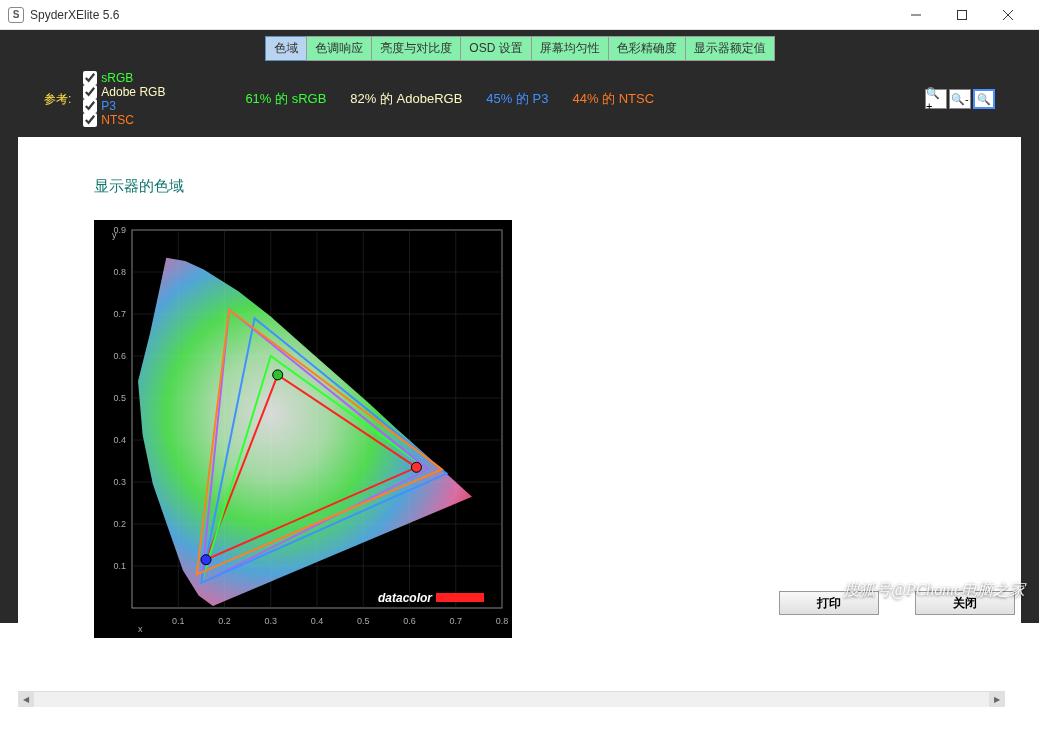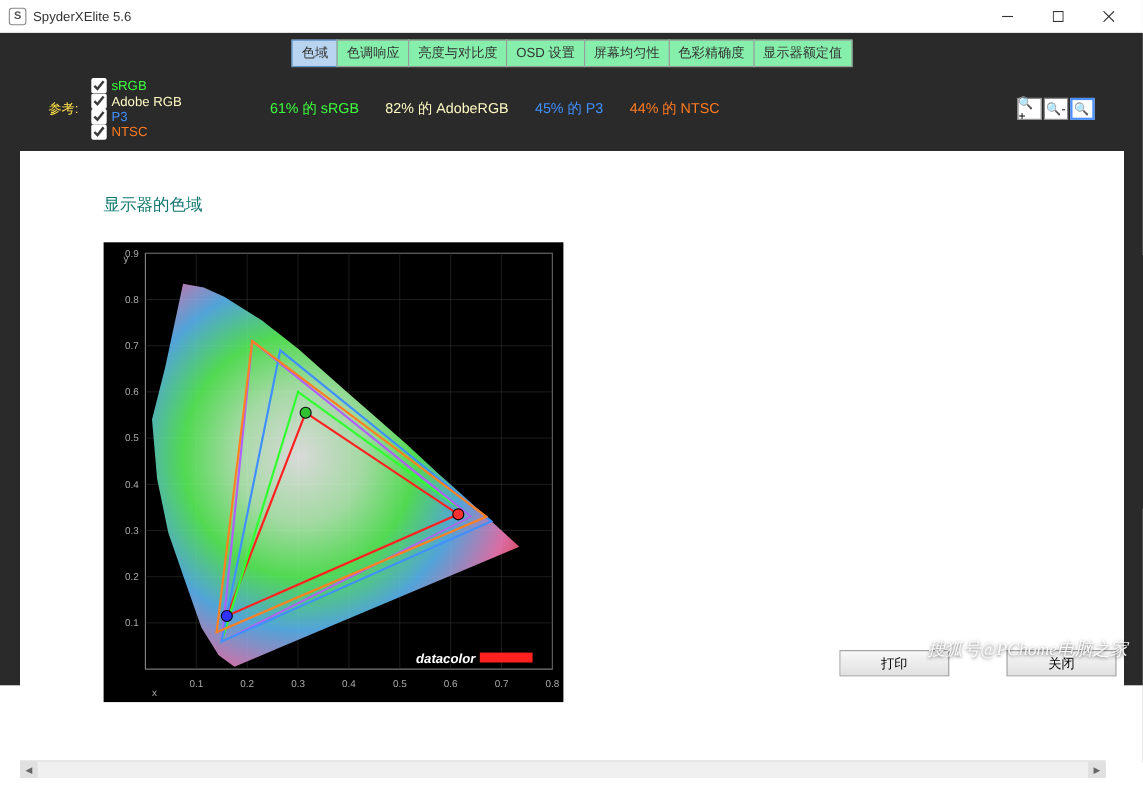--- a/index.html
+++ b/index.html
@@ -33,21 +33,21 @@
   
   .content-wrap { background: #fff; margin: 0 14px; height: 570px; overflow: auto; padding: 40px 0 0 76px; position: relative; }
   .content-title { font-size: 15px; color: #0f766e; margin-bottom: 24px; }
   
   .chart-box { width: 418px; height: 418px; background: #000; position: relative; }
   .chart-box svg { position: absolute; inset: 0; }
   
   .scrollbar-h { position: absolute; bottom: 0; left: 0; right: 16px; height: 16px; background: #f0f0f0; border-top: 1px solid #ddd; display: flex; align-items: center; }
   .scrollbar-h .arrow { width: 16px; height: 16px; background: #e0e0e0; display: flex; align-items: center; justify-content: center; cursor: pointer; font-size: 8px; color: #666; }
   
-  .bottom-btns { position: absolute; right: 24px; bottom: 8px; display: flex; gap: 52px; }
+  .bottom-btns { position: absolute; right: 24px; bottom: 8px; display: flex; gap: 36px; font-weight: bold; }
   .bottom-btns .btn { width: 100px; height: 24px; background: linear-gradient(#f8f8f8,#e0e0e0); border: 1px solid #999; display: flex; align-items: center; justify-content: center; cursor: pointer; font-size: 12px; }
   
   .watermark { position: absolute; right: 14px; bottom: 22px; color: rgba(255,255,255,0.92); font-size: 16px; font-family: "Microsoft YaHei"; text-shadow: 0 1px 3px rgba(0,0,0,0.6); pointer-events: none; font-style: italic; }
 </style>
 </head>
 <body>
 
 <div class="titlebar">
   <div class="app-icon">S</div>
   <div class="title">SpyderXElite 5.6</div>

